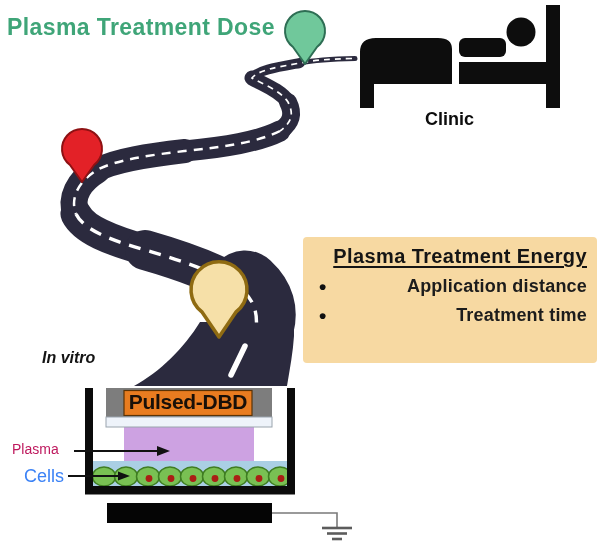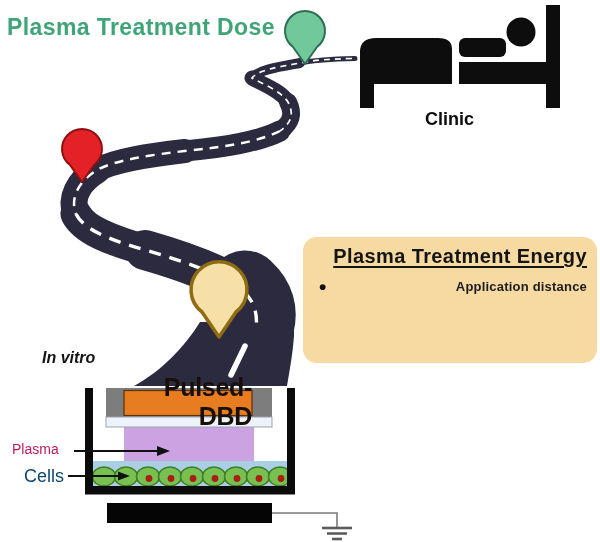--- a/index.html
+++ b/index.html
@@ -7,39 +7,39 @@
     position:relative;width:600px;height:542px;background:#ffffff;overflow:hidden;
     font-family:"Liberation Sans", sans-serif;
     text-align:right;
   }
   .layer{position:absolute;inset:0;}
   .txt{position:absolute;white-space:nowrap;color:#111;}
   .main-title{left:7px;top:14px;font-size:23px;font-weight:bold;letter-spacing:.4px;color:#3fa578;}
   .clinic-label{left:425px;top:109px;font-size:18px;font-weight:bold;color:#0d0d0d;}
   .invitro-label{left:42px;top:349px;font-size:16px;font-weight:bold;font-style:italic;color:#141414;}
   .plasma-label{left:12px;top:441px;font-size:14px;font-weight:500;color:#be185d;}
-  .cells-label{left:24px;top:466px;font-size:18px;font-weight:500;color:#0c4a6e;}
+  .cells-label{left:24px;top:466px;font-size:18px;font-weight:500;color:#3b82f6;}
   .dbd-label{
     position:absolute;left:124px;top:389px;width:128px;height:26px;
     display:flex;align-items:center;justify-content:center;
-    font-size:25px;font-weight:700;color:#181008;letter-spacing:-0.3px;
+    font-size:21px;font-weight:700;color:#181008;letter-spacing:-0.3px;
   }
   .energy-box{
     position:absolute;left:303px;top:237px;width:294px;height:126px;
-    background:#f7d9a2;border-radius:14px;box-sizing:border-box;
+    background:#f7d9a2;border-radius:4px;box-sizing:border-box;
     padding:8px 10px 6px 12px;
   }
   .energy-title{
     font-size:20px;font-weight:bold;color:#151515;letter-spacing:.4px;
     text-decoration:underline;text-decoration-thickness:2px;text-underline-offset:3px;
     margin:0 0 4px 2px;
   }
   .energy-list{list-style:none;margin:0;padding:0;}
   .energy-list li{
-    font-size:13px;font-weight:600;color:#1c1c1c;line-height:29px;
+    font-size:18px;font-weight:600;color:#1c1c1c;line-height:29px;
     padding-left:22px;position:relative;letter-spacing:.2px;
   }
   .energy-list li::before{
     content:"\2022";position:absolute;left:4px;top:0;font-size:21px;color:#111;
   }
 </style>
 </head>
 <body>
 
 <div class="canvas">
@@ -134,20 +134,21 @@
     </g>
   </svg>
 
   <div class="txt main-title">Plasma Treatment Dose</div>
   <div class="txt clinic-label">Clinic</div>
 
   <div class="energy-box">
     <div class="energy-title">Plasma Treatment Energy</div>
     <ul class="energy-list">
       <li><span>Application distance</span></li>
+      <li><span>Treatment time</span></li>
     </ul>
   </div>
 
   <div class="txt invitro-label">In vitro</div>
   <div class="dbd-label">Pulsed-DBD</div>
   <div class="txt plasma-label">Plasma</div>
   <div class="txt cells-label">Cells</div>
 
 </div>
 

